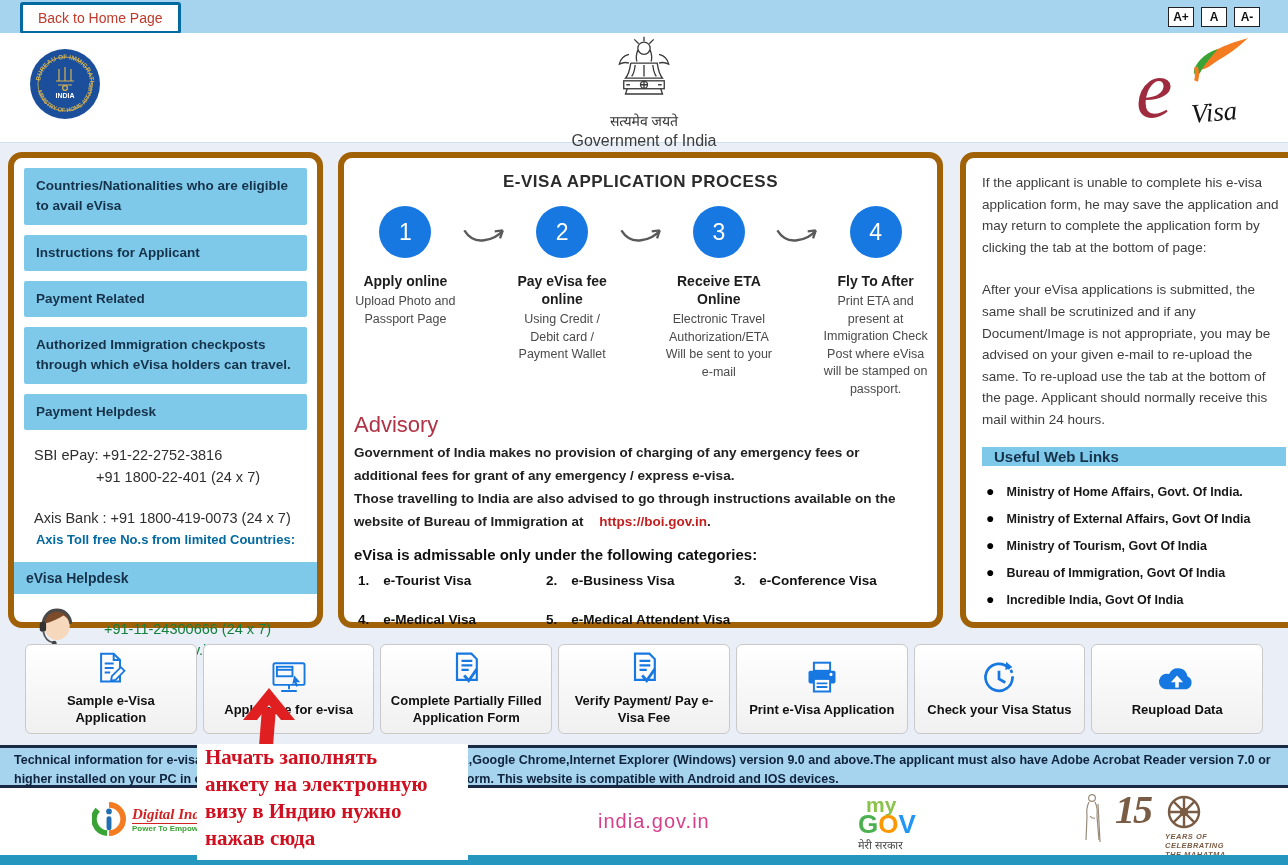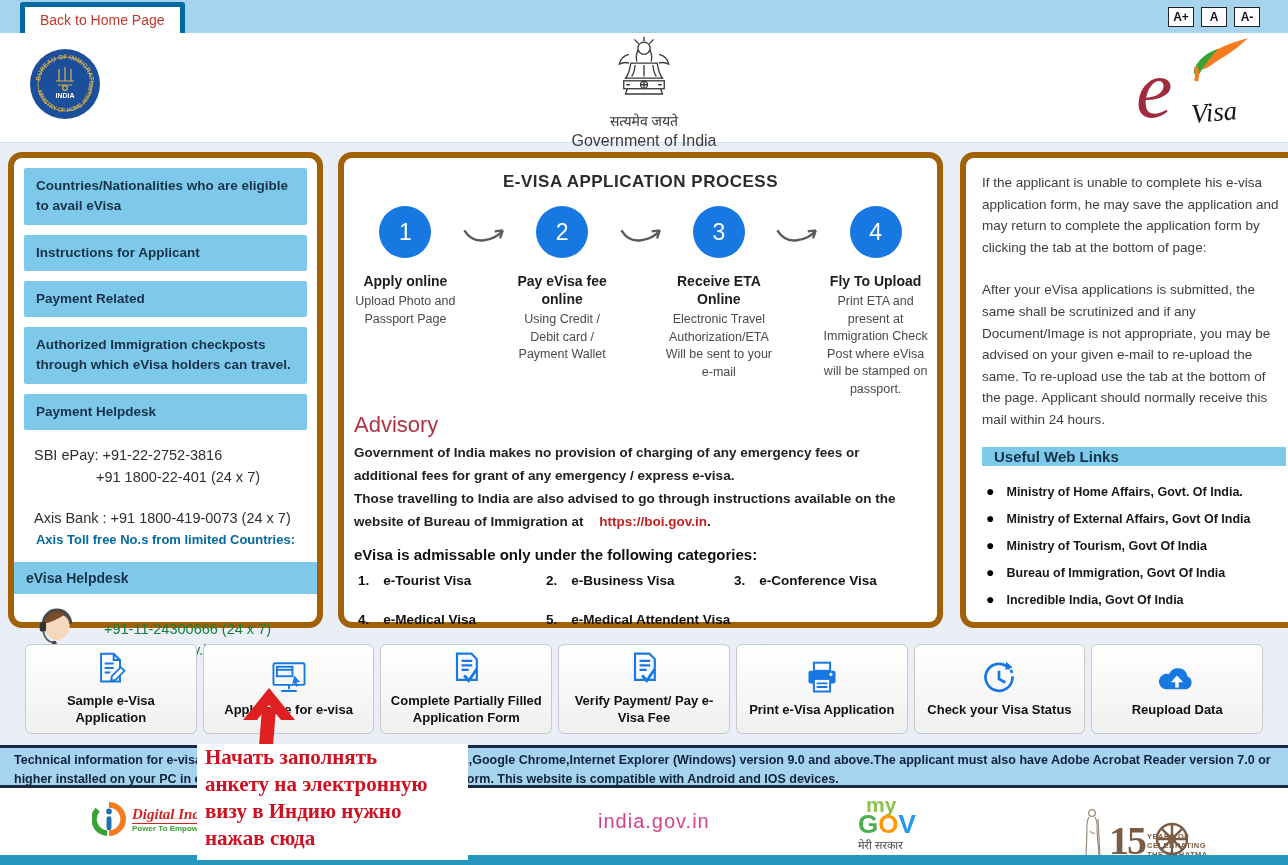--- a/index.html
+++ b/index.html
@@ -1,21 +1,21 @@
 <!DOCTYPE html>
 <html><head>
 <meta charset="utf-8">
 <style>
   * { margin:0; padding:0; box-sizing:border-box; }
   html,body { width:1288px; height:865px; font-family:"Liberation Sans", sans-serif; }
   .page { position:relative; width:1288px; height:865px; background:#e9eef7; overflow:hidden; }
 
   
   .topbar { position:absolute; top:0; left:0; width:100%; height:33px; background:#a6d3ee; }
-  .back-btn { position:absolute; left:20px; top:2px; background:#fff; border:5px solid #0369a1; border-radius:3px;
+  .back-btn { position:absolute; left:20px; top:2px; background:#fff; border:3px solid #0369a1; border-radius:3px;
               padding:5px 15px; color:#c0392b; font-size:14px; cursor:pointer; font-family:inherit; }
   .font-btns { position:absolute; right:28px; top:7px; display:flex; gap:7px; }
   .font-btn { width:26px; height:20px; background:#fff; border:1px solid #222; font-size:12px; font-weight:bold;
               color:#111; display:flex; align-items:center; justify-content:center; cursor:pointer; font-family:inherit; padding:0;}
 
   
   .header { position:absolute; top:33px; left:0; width:100%; height:110px; background:#fff; border-bottom:1px solid #cfe0ee; }
   .boi-logo { position:absolute; left:28px; top:14px; }
   .hdr-center { position:absolute; left:0; right:0; top:2px; text-align:center; }
   .motto { font-size:14px; color:#333; margin-top:-2px; }
@@ -82,21 +82,21 @@
 
   .di-logo { position:absolute; left:92px; top:12px; display:flex; align-items:center; gap:6px; }
   .di-name { color:#d02424; font-size:15px; font-weight:bold; font-style:italic; font-family:"Liberation Serif", serif; border-bottom:1px solid #d02424; }
   .di-tag { color:#3aa335; font-size:8px; font-weight:bold; }
   .igov-logo { position:absolute; left:598px; top:22px; font-size:20px; color:#d6408b; letter-spacing:1px; cursor:pointer; }
   .mygov { position:absolute; left:858px; top:6px; text-align:left; line-height:1; cursor:pointer; }
   .mg-my { color:#8bc34a; font-size:21px; font-weight:bold; margin-left:8px; }
   .mg-gov { font-size:26px; font-weight:bold; margin-top:-4px; }
   .mg-gov .g { color:#4caf50; } .mg-gov .o { color:#ff9800; } .mg-gov .v { color:#2196f3; }
   .mg-hindi { font-size:11px; color:#444; margin-top:3px; }
-  .mahatma { position:absolute; left:1082px; top:4px; display:flex; align-items:flex-end; gap:7px; color:#7a5c44; cursor:pointer; }
+  .mahatma { position:absolute; left:1082px; top:4px; display:flex; align-items:flex-start; gap:13px; color:#7a5c44; cursor:pointer;font-style:italic; }
   .mh-num { font-size:40px; font-weight:bold; font-family:"Liberation Serif", serif; line-height:0.9; letter-spacing:-2px; }
   .mh-caption { font-size:7.5px; font-weight:bold; letter-spacing:.5px; white-space:pre-line; margin-top:40px; margin-left:-52px; }
 
   
   .annotation-box { position:absolute; left:197px; top:744px; width:271px; height:116px; background:#fff;
                     padding:0 8px; font-family:"Liberation Serif", serif; font-weight:bold; font-size:21px;
                     color:#cf1020; line-height:1.28; white-space:pre-line; }
   .annotation-arrow { position:absolute; left:233px; top:686px; }
 </style>
 </head>
@@ -218,21 +218,21 @@
         <div class="step-circle">3</div>
         <div class="step-title">Receive ETA Online</div>
         <div class="step-desc">Electronic Travel Authorization/ETA Will be sent to your e-mail</div>
       </div>
       <svg class="step-arrow" width="50" height="24" viewBox="0 0 56 24">
         <path d="M6,8 q8,13 22,11 q14,-2 21,-11" fill="none" stroke="#5a5a5a" stroke-width="2.6"></path>
         <path d="M49,8 l-9,1 M49,8 l-3,9" fill="none" stroke="#5a5a5a" stroke-width="2.6"></path>
       </svg>
       <div class="step">
         <div class="step-circle">4</div>
-        <div class="step-title">Fly To Upload</div>
+        <div class="step-title">Fly To After</div>
         <div class="step-desc">Print ETA and present at Immigration Check Post where eVisa will be stamped on passport.</div>
       </div>
     </div>
     <div class="advisory-title">Advisory</div>
     <div class="adv-p">Government of India makes no provision of charging of any emergency fees or additional fees for grant of any emergency / express e-visa.</div>
     <div class="adv-p">
       <span>Those travelling to India are also advised to go through instructions available on the website of Bureau of Immigration at </span><span class="adv-link">https://boi.gov.in</span><span>.</span>
     </div>
     <div class="cat-title">eVisa is admissable only under the following categories:</div>
     <div class="cat-grid">

